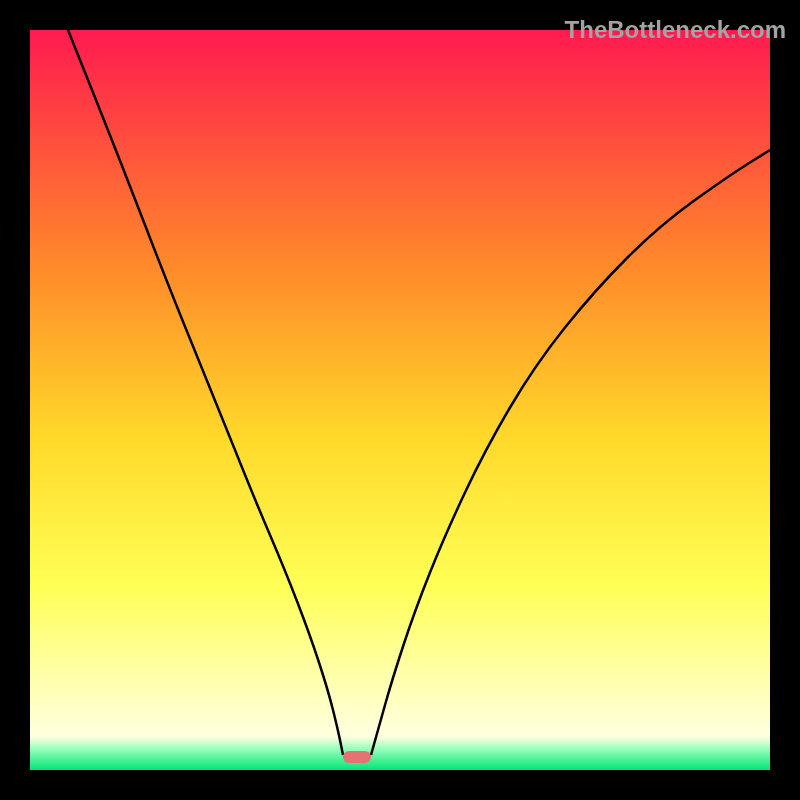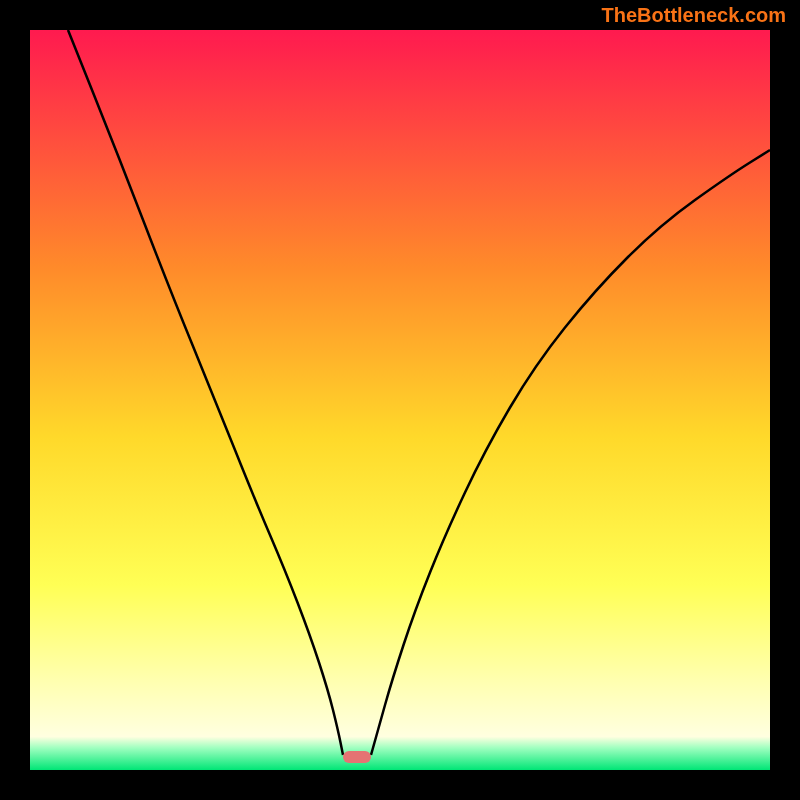--- a/index.html
+++ b/index.html
@@ -10,26 +10,26 @@
     overflow: hidden;
   }
   .chart-container {
     width: 800px;
     height: 800px;
     position: relative;
     background: #000;
   }
   .watermark {
     position: absolute;
-    top: 4px;
+    top: 16px;
     right: 14px;
     font-family: Arial, sans-serif;
-    font-size: 20px;
+    font-size: 24px;
     font-weight: bold;
-    color: #f97316;
+    color: #a3a3a3;
     z-index: 10;
   }
   svg {
     display: block;
   }
 </style>
 </head>
 <body>
 
 <div class="chart-container">

